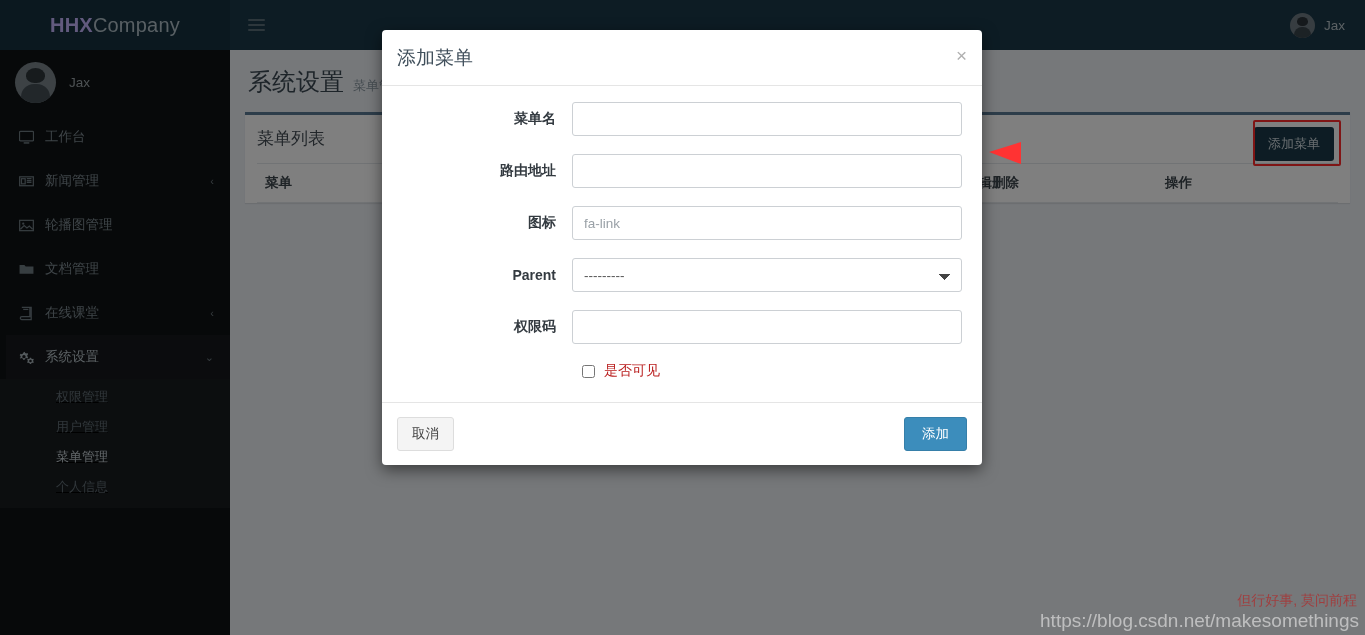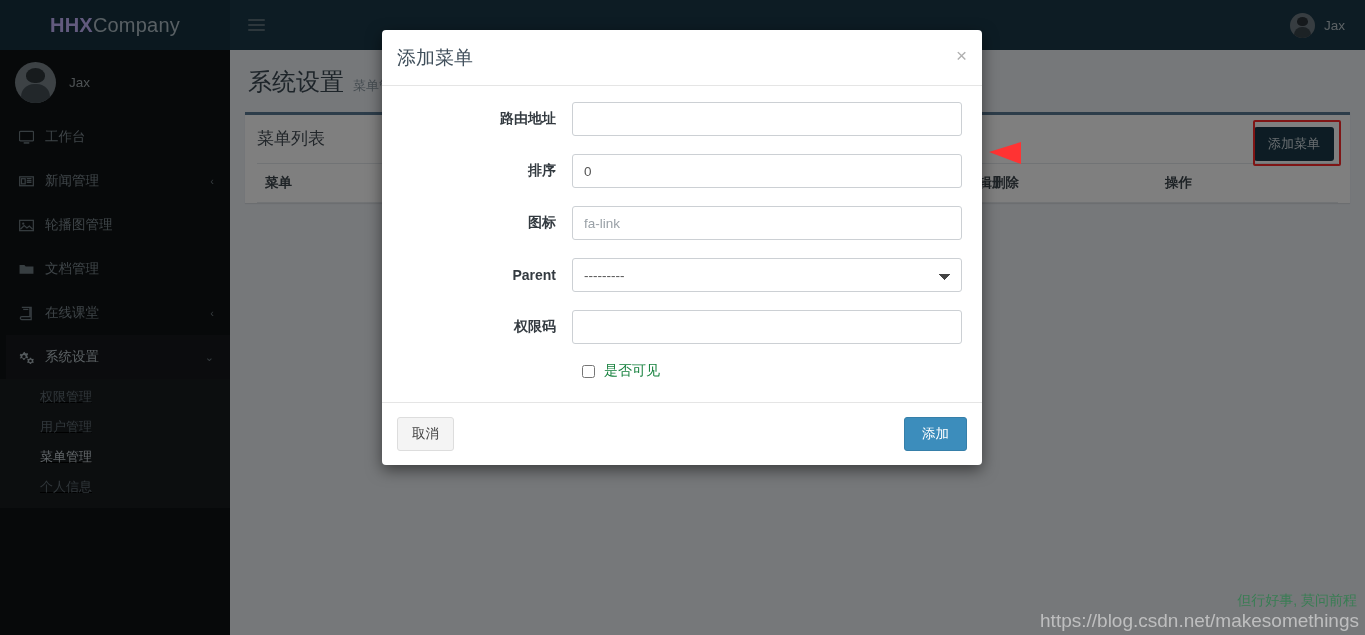--- a/index.html
+++ b/index.html
@@ -51,21 +51,21 @@
   .menu { list-style: none; }
   .menu > li > a {
     display: flex; align-items: center; height: 44px; padding: 0 13px;
     color: #7d8a91; font-size: 13.5px; text-decoration: none; position: relative; margin-left: 6px;
   }
   .menu > li > a .ico { width: 26px; flex: none; display: inline-flex; align-items: center; color: #6f7c83; }
   .menu > li > a .caret { position: absolute; right: 16px; font-size: 11px; color: #6b777e; }
   .menu > li.active > a { background: #16191c; color: #b5c0c6; }
   .menu > li.active > a .ico { color: #a9b4ba; }
 
-  .submenu { list-style: none; background: #181c1f; padding: 3px 0 6px 0; text-decoration: underline; }
+  .submenu { list-style: none; background: #181c1f; padding: 3px 0 6px 16px; text-decoration: underline; }
   .submenu li a {
     display: block; padding: 6px 13px 6px 40px; color: #616d74; font-size: 13px; text-decoration: none;
   }
   .submenu li.sel a { color: #c3ccd1; }
 
   
   .content { position: absolute; left: 230px; top: 50px; width: 1135px; height: 585px; background: #ecf0f5; }
   .page-head { padding: 16px 18px 0 18px; display: flex; align-items: baseline; gap: 9px; }
   .page-head h1 { font-size: 24px; font-weight: 400; color: #3b4852; }
   .page-head .crumb { font-size: 13px; color: #8d9aa3; }
@@ -101,21 +101,21 @@
 
   
   .backdrop { position: absolute; inset: 0; background: rgba(0,0,0,.5); }
   .wm-url {
     position: absolute; right: 6px; bottom: 3px;
     font-size: 19px; color: #d6d6d6; opacity: .75;
     font-family: "Liberation Sans", sans-serif; white-space: nowrap;
   }
   .wm-cn {
     position: absolute; right: 8px; bottom: 25px;
-    font-size: 14px; color: #15803d; opacity: .62; white-space: nowrap;
+    font-size: 14px; color: #b91c1c; opacity: .62; white-space: nowrap;
   }
 
   
   .modal {
     position: absolute; left: 382px; top: 30px; width: 600px;
     background: #fff; box-shadow: 0 5px 15px rgba(0,0,0,.5); border-radius: 4px;
   }
   .modal-head { padding: 15px; border-bottom: 1px solid #e5e5e5; position: relative; height: 56px; }
   .modal-title { font-size: 19px; font-weight: 400; color: #41505c; line-height: 26px; }
   .modal-close {
@@ -137,21 +137,21 @@
   }
   .fgroup input::placeholder { color: #9aa1a7; }
   .fgroup select {
     appearance: none; -webkit-appearance: none;
     background-image: linear-gradient(45deg, transparent 50%, #444 50%), linear-gradient(135deg, #444 50%, transparent 50%);
     background-position: calc(100% - 17px) 15px, calc(100% - 11px) 15px;
     background-size: 6px 6px, 6px 6px; background-repeat: no-repeat;
   }
   .check-row { display: flex; align-items: center; padding-left: 190px; margin-bottom: 14px; gap: 9px; }
   .check-row input[type=checkbox] { width: 13px; height: 13px; margin: 0; cursor: pointer; }
-  .check-row label { font-size: 14px; color: #15803d; cursor: pointer; }
+  .check-row label { font-size: 14px; color: #b91c1c; cursor: pointer; }
   .modal-foot {
     padding: 14px 15px; border-top: 1px solid #e5e5e5;
     display: flex; justify-content: space-between; align-items: center;
   }
   .btn-cancel {
     background: #f4f4f4; border: 1px solid #ddd; color: #444;
     padding: 7px 14px; font-size: 13.5px; border-radius: 3px; cursor: pointer; font-family: inherit;
   }
   .btn-submit {
     background: #3c8dbc; border: 1px solid #367fa9; color: #fff;
@@ -318,30 +318,30 @@
   <div class="wm-cn">但行好事, 莫问前程</div>
   <div class="wm-url">https://blog.csdn.net/makesomethings</div>
 
   <div class="modal">
     <div class="modal-head">
       <div class="modal-title">添加菜单</div>
       <button class="modal-close">×</button>
     </div>
     <div class="modal-body">
 
+      <div class="fgroup">
+        <div class="lbl">菜单名</div>
+        <div class="ctl"><input type="text" value="" style=""></div>
+      </div>
 
       <div class="fgroup">
         <div class="lbl">路由地址</div>
         <div class="ctl"><input type="text" value="" style=""></div>
       </div>
 
-      <div class="fgroup">
-        <div class="lbl">排序</div>
-        <div class="ctl"><input type="text" value="0" style=""></div>
-      </div>
 
       <div class="fgroup">
         <div class="lbl">图标</div>
         <div class="ctl"><input type="text" placeholder="fa-link" style=""></div>
       </div>
 
       <div class="fgroup">
         <div class="lbl">Parent</div>
         <div class="ctl"><select><option>---------</option></select></div>
       </div>

